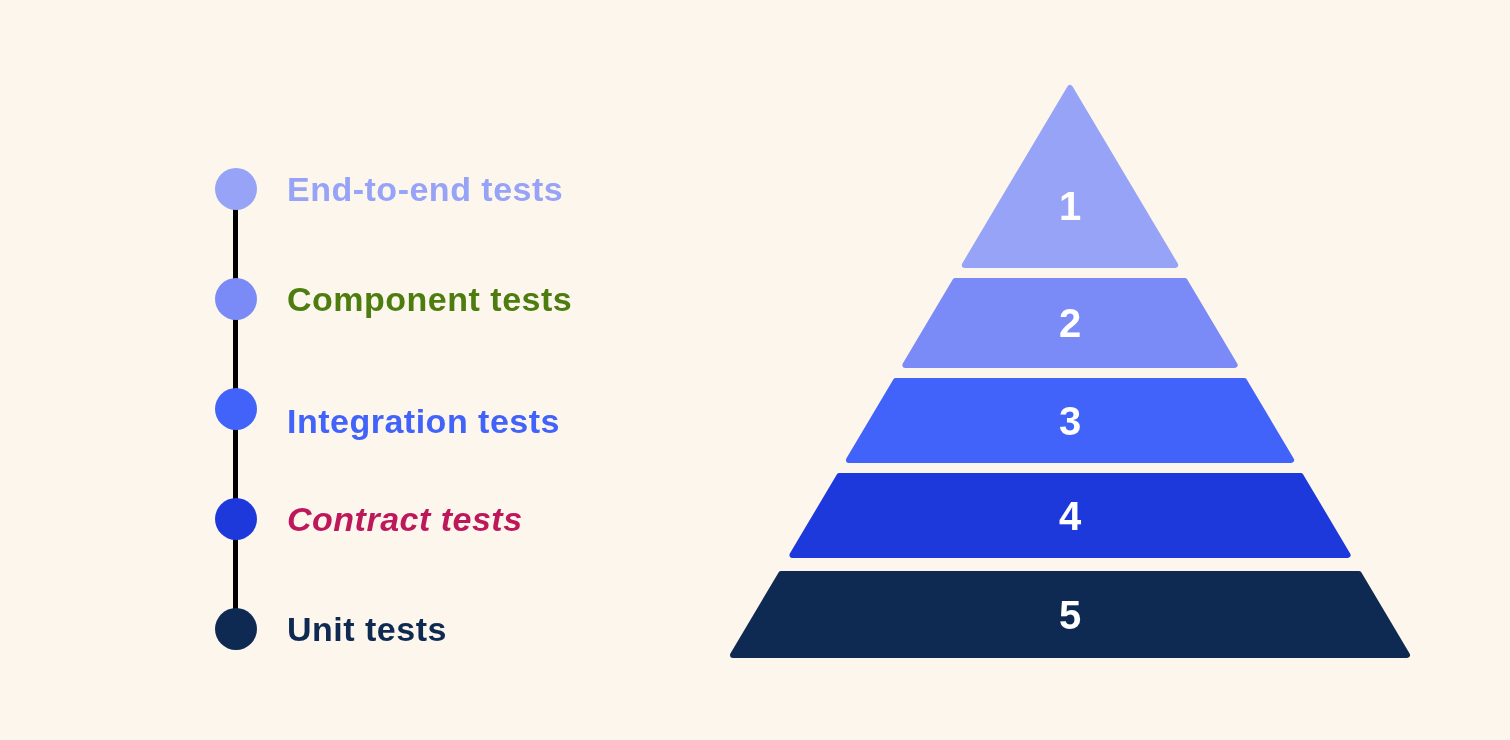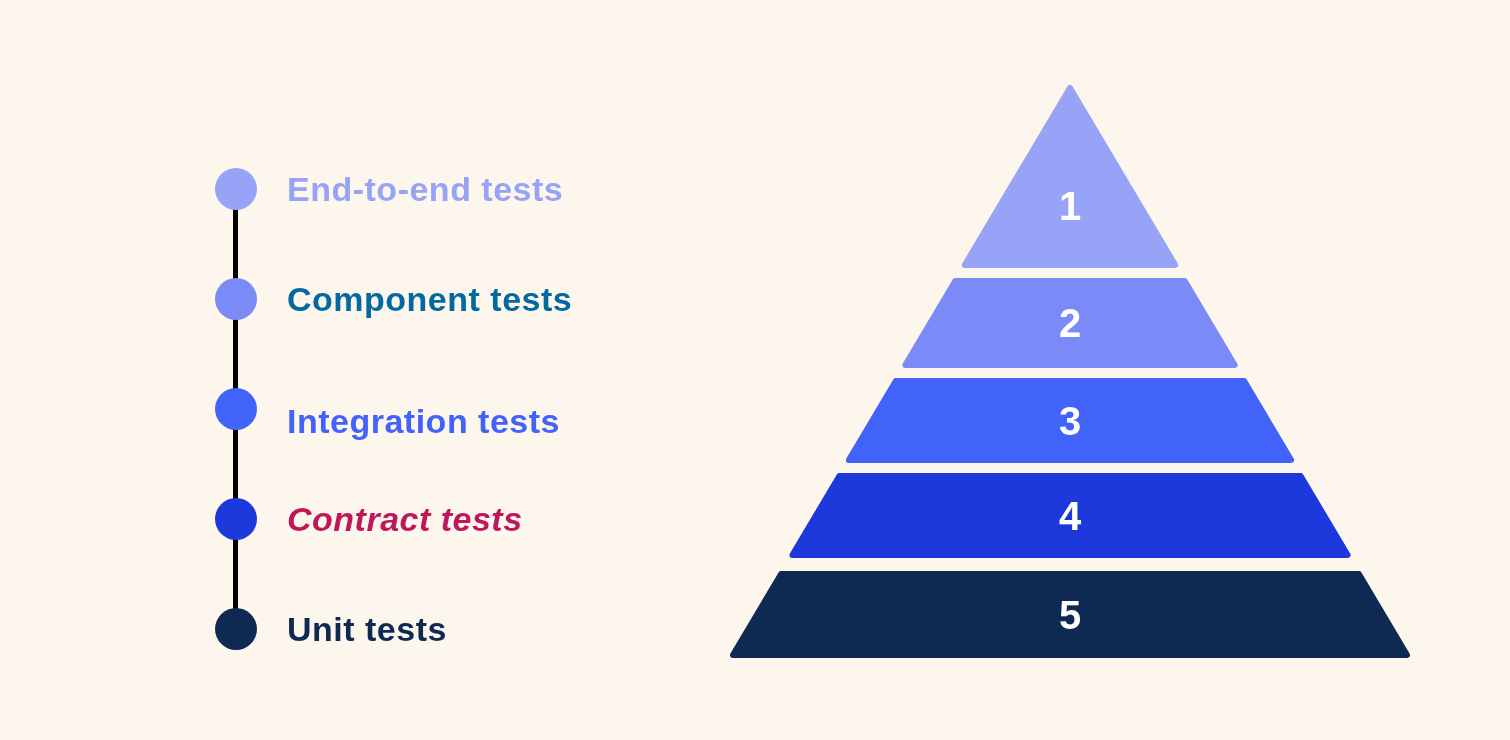--- a/index.html
+++ b/index.html
@@ -71,21 +71,21 @@
 <div class="legend">
   <div class="legend-line" style="background: rgb(0, 0, 0);"></div>
 
   <div class="legend-row" style="top:165px">
     <span class="dot" style="background-color: rgb(150, 163, 247);"></span>
     <span class="legend-label" style="color: rgb(150, 163, 247);">End-to-end tests</span>
   </div>
 
   <div class="legend-row" style="top:275px">
     <span class="dot" style="background-color: rgb(122, 139, 248);"></span>
-    <span class="legend-label" style="color: #0369a1;">Component tests</span>
+    <span class="legend-label" style="color: #4d7c0f;">Component tests</span>
   </div>
 
   <div class="legend-row" style="top:385px">
     <span class="dot" style="background-color: rgb(65, 99, 249);"></span>
     <span class="legend-label" style="color: rgb(65, 99, 249); margin-top: 24px;">Integration tests</span>
   </div>
 
   <div class="legend-row" style="top:495px">
     <span class="dot" style="background-color: rgb(30, 57, 219);"></span>
     <span class="legend-label" style="color: #be185d; font-style: italic;">Contract tests</span>

